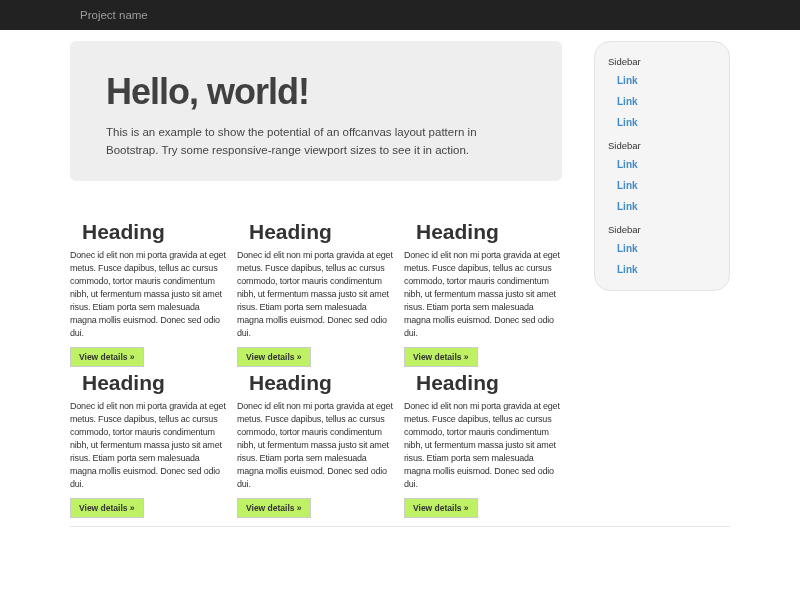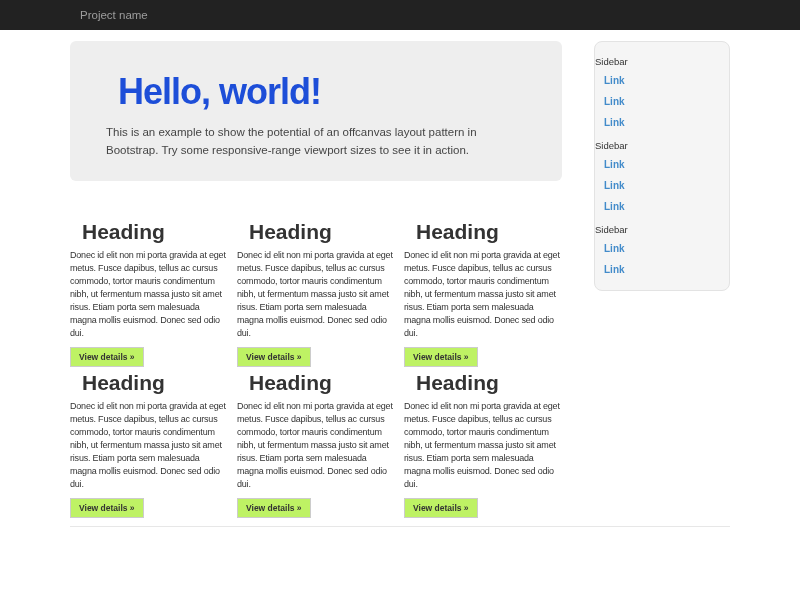--- a/index.html
+++ b/index.html
@@ -35,21 +35,21 @@
   .row { display: flex; margin-top: 11px; }
   .main-col { width: 493px; }
 
   
   .jumbotron {
     background: #eeeeee; border-radius: 6px;
     padding: 24px 36px 22px 36px;
   }
   .jumbotron h1 {
     font-size: 36px; font-weight: bold; letter-spacing: -1px;
-    margin: 6px 0 10px 12px; color: #1d4ed8;
+    margin: 6px 0 10px 0; color: #404040;
   }
   .jumbotron .lead {
     font-size: 11.5px; line-height: 18px; color: #454545; margin: 0;
     width: 420px;
   }
 
   
   .cards-row { display: flex; margin-top: 40px; }
   .cards-row.second { margin-top: 5px; }
   .card { width: 158px; margin-right: 9px; }
@@ -65,22 +65,22 @@
   .btn {
     display: inline-block; padding: 4px 8px;
     font-size: 8.5px; font-weight: bold; color: #333;
     background: #bef264; border: 1px solid #cccccc; border-radius: 0;
     cursor: pointer; font-family: "Liberation Sans", sans-serif;
   }
 
   
   .sidebar {
     width: 147px; margin-left: 32px; align-self: flex-start;
-    background: #f5f5f5; border: 1px solid #e3e3e3; border-radius: 8px;
-    padding: 7px 10px 10px 0;
+    background: #f5f5f5; border: 1px solid #e3e3e3; border-radius: 16px;
+    padding: 7px 10px 10px 13px;
   }
   .sidebar-header {
     font-size: 9.5px; color: #333; margin: 6px 0 2px 0; line-height: 13px;
   }
   .sidebar-link {
     display: block; font-size: 10px; color: #428bca; line-height: 12px;
     padding: 4.5px 0 4.5px 9px; text-decoration: none; cursor: pointer; font-weight: bold;
   }
 
   

